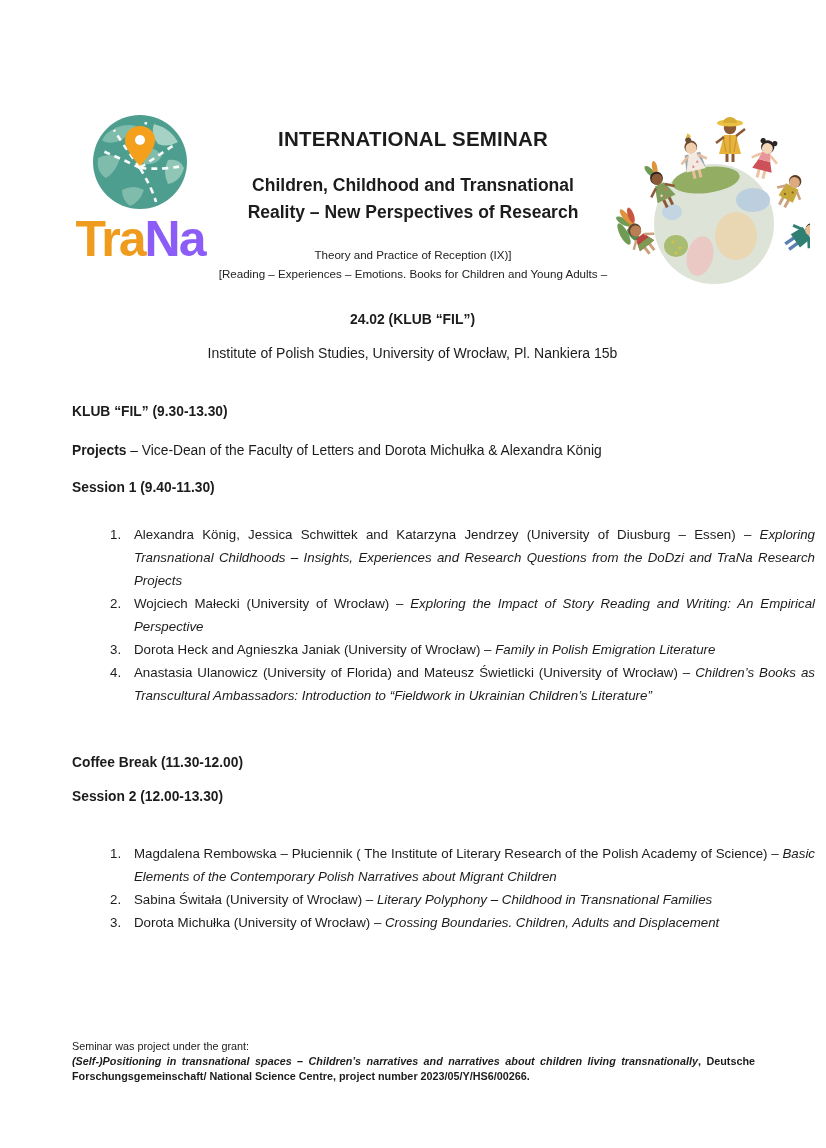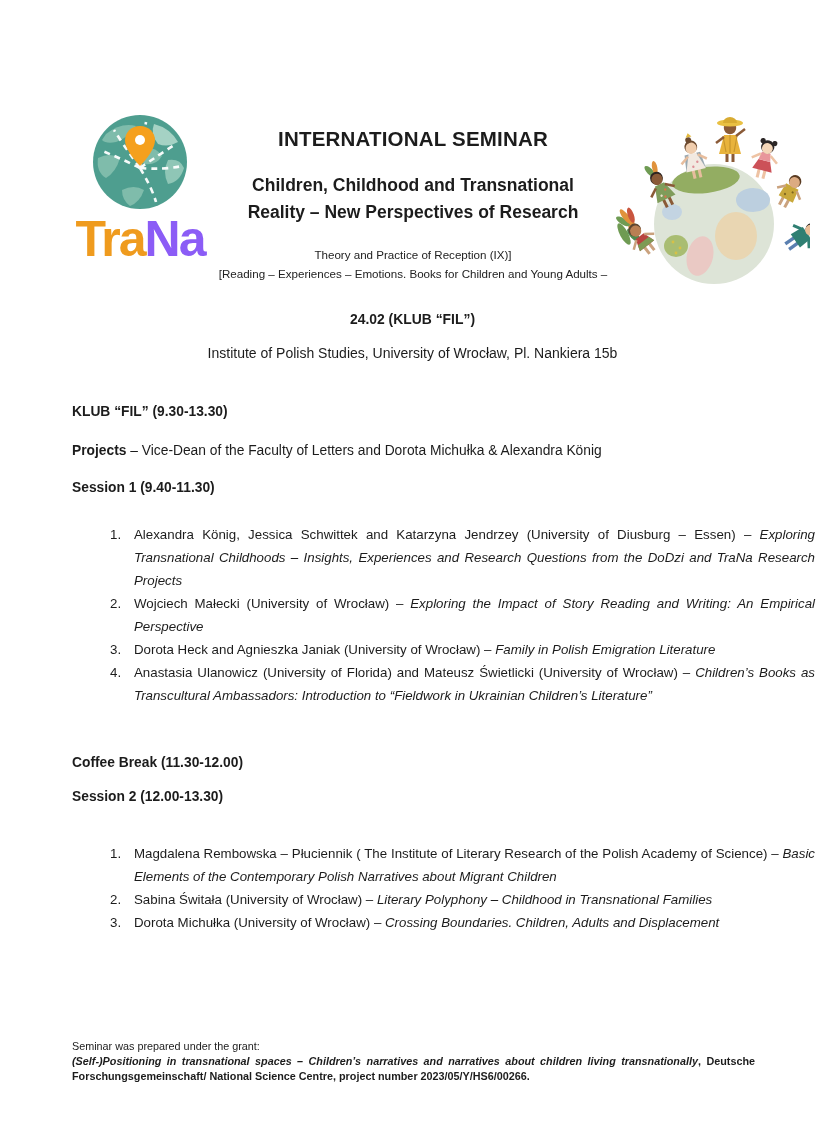--- a/index.html
+++ b/index.html
@@ -229,17 +229,17 @@
 
   <div class="prog-head session2-head">Session 2 (12.00-13.30)</div>
 
   <ol class="talk-list session2-list">
     <li><span>Magdalena Rembowska – Płuciennik ( The Institute of Literary Research of the Polish Academy of Science) – </span><span class="talk-title">Basic Elements of the Contemporary Polish Narratives about Migrant Children</span></li>
     <li><span>Sabina Świtała (University of Wrocław) – </span><span class="talk-title">Literary Polyphony – Childhood in Transnational Families</span></li>
     <li><span>Dorota Michułka (University of Wrocław) – </span><span class="talk-title">Crossing Boundaries. Children, Adults and Displacement</span></li>
   </ol>
 
   <div class="footer">
-    <div class="footer-intro">Seminar was prepared under the grant:</div>
+    <div class="footer-intro">Seminar was project under the grant:</div>
     <div class="footer-grant"><span class="grant-title">(Self-)Positioning in transnational spaces – Children’s narratives and narratives about children living transnationally</span><span>, Deutsche Forschungsgemeinschaft/ National Science Centre, project number 2023/05/Y/HS6/00266.</span></div>
   </div>
 
 </div>
 
 </body></html>

